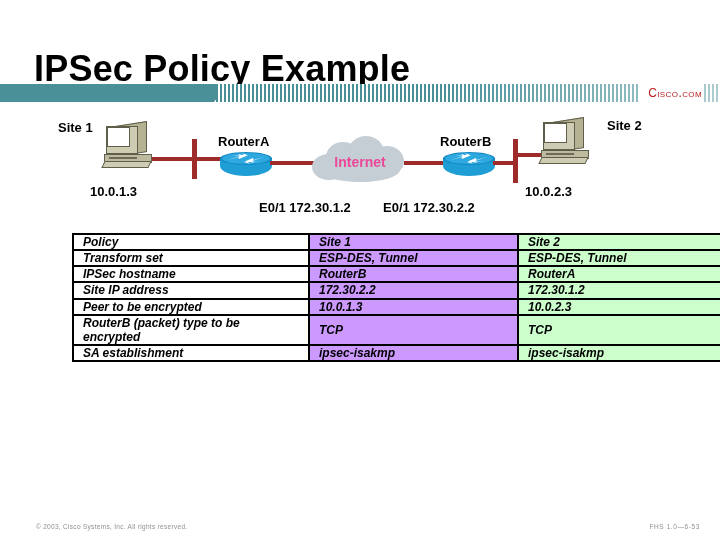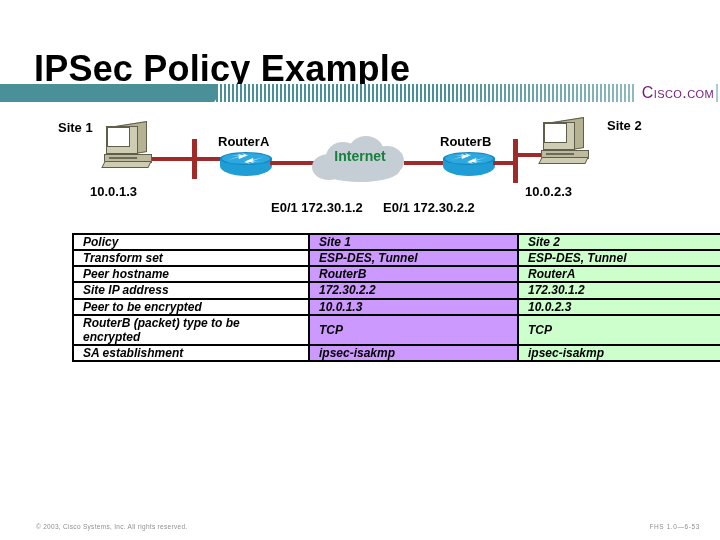--- a/index.html
+++ b/index.html
@@ -60,24 +60,24 @@
     );
   }
   .banner-fade {
     position: absolute;
     left: 216px; top: 0;
     width: 504px; height: 18px;
     background: linear-gradient(to right, rgba(255,255,255,0) 0%, rgba(255,255,255,0) 45%, rgba(255,255,255,0.55) 100%);
   }
   .cisco-com {
     position: absolute;
-    right: 6px;
+    right: 18px;
     top: 84px;
-    font-size: 16px;
-    color: #701a75;
+    font-size: 12px;
+    color: #b91c1c;
     font-variant: small-caps;
     letter-spacing: 0.4px;
     line-height: 18px;
     background: #ffffff;
     padding-left: 8px;
   }
 
   
   .diagram {
     position: absolute;
@@ -187,24 +187,24 @@
   .cloud { position: absolute; width: 96px; height: 50px; }
   .cloud .puff {
     position: absolute;
     background: #c5ced4;
     border-radius: 50%;
   }
   .cloud-text {
     position: absolute;
     width: 96px;
     text-align: center;
-    top: 12px;
+    top: 18px;
     font-size: 14px;
     font-weight: bold;
-    color: #15803d;
+    color: #ec4899;
     z-index: 5;
   }
 
   
   .tbl {
     position: absolute;
     left: 72px;
     top: 233px;
     width: 594px;
     border-collapse: collapse;
@@ -281,21 +281,21 @@
     <div class="body"></div>
     <div class="top"></div>
     <div class="top-in"></div>
     <svg width="40" height="14" viewBox="0 0 40 14">
       <path d="M2 8 L14 4 L12 2 L20 4 L13 7 L12.5 5 Z" fill="#ffffff"></path>
       <path d="M38 5 L26 9 L28 11 L20 9 L27 6 L27.5 8 Z" fill="#ffffff"></path>
       <path d="M6 3 L18 3 L16 1.3 L22 3.2 L16 5.3 L17.5 3.8 Z" fill="#ffffff"></path>
       <path d="M34 10 L22 10 L24 11.8 L18 9.9 L24 7.8 L22.5 9.3 Z" fill="#ffffff"></path>
     </svg>
   </div>
-  <div class="lbl lbl-ip" style="left:230px; top:92px;padding-left:41px;">E0/1 172.30.1.2</div>
+  <div class="lbl lbl-ip" style="left:218px; top:92px;padding-left:41px;">E0/1 172.30.1.2</div>
 
   <div class="wire" style="left:270px; top:53px; width:46px;"></div>
 
   <div class="cloud" style="left:312px; top:28px;">
     <div class="puff" style="left:0px;  top:18px; width:34px; height:26px;"></div>
     <div class="puff" style="left:14px; top:6px;  width:34px; height:30px;"></div>
     <div class="puff" style="left:36px; top:0px;  width:36px; height:32px;"></div>
     <div class="puff" style="left:58px; top:10px; width:34px; height:30px;"></div>
     <div class="puff" style="left:22px; top:20px; width:56px; height:26px;"></div>
     <div class="puff" style="left:8px;  top:22px; width:80px; height:24px;"></div>
@@ -341,21 +341,21 @@
       <td class="c-label">Policy</td>
       <td class="c-s1">Site 1</td>
       <td class="c-s2">Site 2</td>
     </tr>
     <tr>
       <td class="c-label">Transform set</td>
       <td class="c-s1">ESP-DES, Tunnel</td>
       <td class="c-s2">ESP-DES, Tunnel</td>
     </tr>
     <tr>
-      <td class="c-label">Peer hostname</td>
+      <td class="c-label">IPSec hostname</td>
       <td class="c-s1">RouterB</td>
       <td class="c-s2">RouterA</td>
     </tr>
     <tr>
       <td class="c-label">Site IP address</td>
       <td class="c-s1">172.30.2.2</td>
       <td class="c-s2">172.30.1.2</td>
     </tr>
     <tr>
       <td class="c-label">Peer to be encrypted</td>

